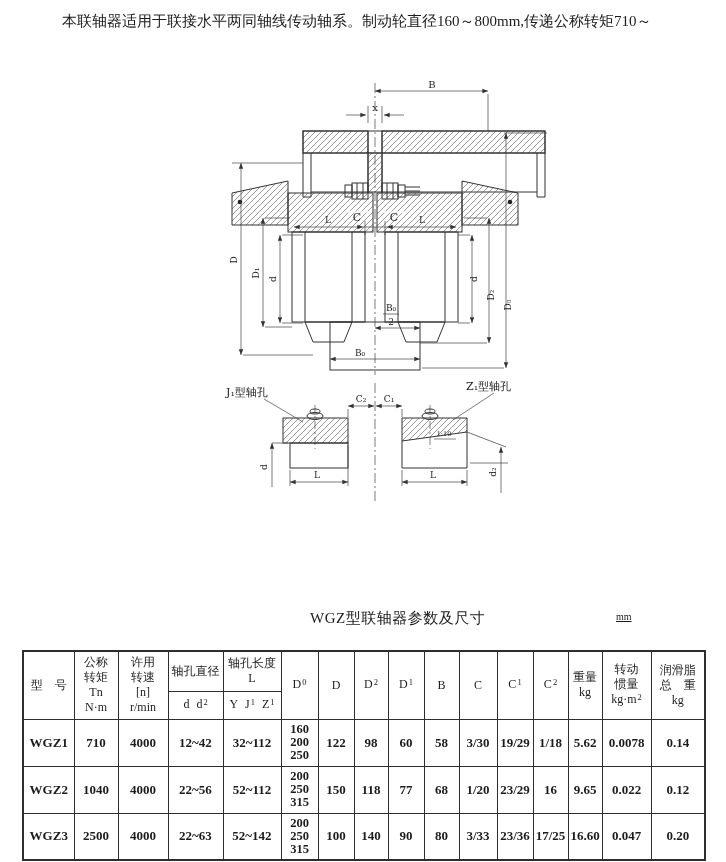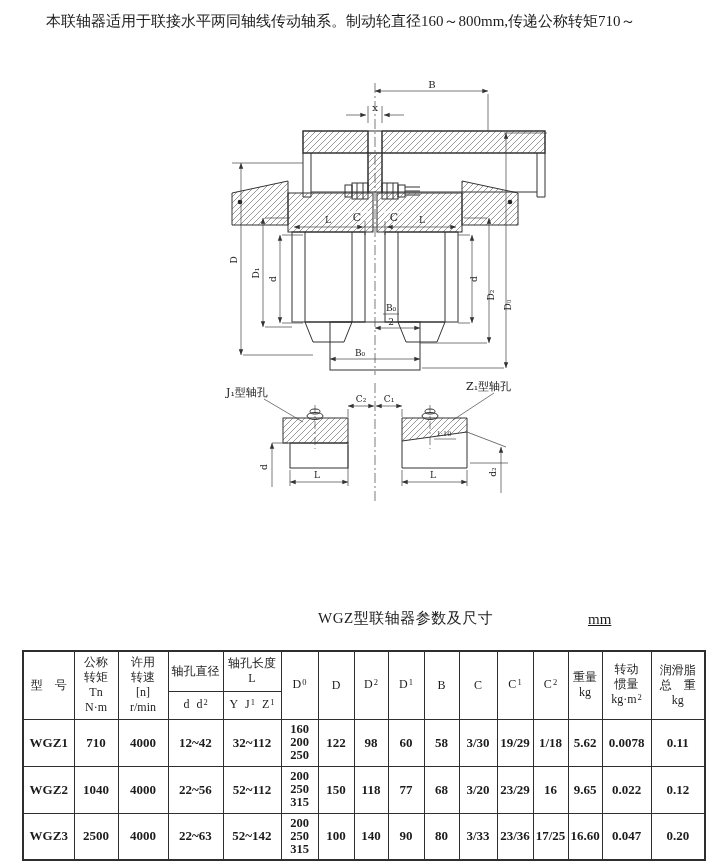--- a/index.html
+++ b/index.html
@@ -1,24 +1,24 @@
 <!DOCTYPE html>
 <html><head>
 <meta charset="utf-8">
 <style>
   html,body{margin:0;padding:0;}
   body{
     width:726px;height:862px;position:relative;background:#ffffff;
     font-family:"Liberation Serif","DejaVu Serif",serif;color:#1c1c1c;overflow:hidden;
   }
-  .intro{position:absolute;left:12px;top:8px;width:672px;font-size:15px;line-height:27px;}
+  .intro{position:absolute;left:28px;top:8px;width:672px;font-size:15px;line-height:27px;}
   .intro .l1{text-indent:34px;}
   .titlebar{position:absolute;top:609px;left:0;width:726px;height:22px;}
-  .tbl-title{position:absolute;left:318px;top:0;font-size:15px;letter-spacing:0.5px;}
-  .tbl-unit{position:absolute;left:588px;top:2px;font-size:15px;text-decoration:underline;}
+  .tbl-title{position:absolute;left:310px;top:0;font-size:15px;letter-spacing:0.5px;}
+  .tbl-unit{position:absolute;left:616px;top:2px;font-size:10px;text-decoration:underline;}
   table.tbl{position:absolute;left:22px;top:650px;width:682px;border-collapse:collapse;
     table-layout:fixed;border:2px solid #2e2e2e;}
   .tbl th,.tbl td{border:1px solid #2e2e2e;text-align:center;vertical-align:middle;
     font-weight:normal;padding:0;overflow:hidden;}
   .tbl th{font-size:12px;line-height:15px;}
   .tbl td{font-size:13px;font-weight:bold;}
   .snum{font-size:8.5px;position:relative;top:-3px;margin-left:1px;}
   .d0cell div{line-height:13px;font-size:12.5px;}
   .sp{display:inline-block;width:7px;}
   svg text{font-family:"DejaVu Serif","DejaVu Sans",serif;fill:#222;}
@@ -301,38 +301,38 @@
       </td>
       <td>122</td>
       <td>98</td>
       <td>60</td>
       <td>58</td>
       <td>3/30</td>
       <td>19/29</td>
       <td>1/18</td>
       <td>5.62</td>
       <td>0.0078</td>
-      <td>0.11</td>
+      <td>0.14</td>
     </tr>
     <tr style="height:47px">
       <td>WGZ2</td>
       <td>1040</td>
       <td>4000</td>
       <td>22~56</td>
       <td>52~112</td>
       <td class="d0cell">
         <div>200</div>
           <div>250</div>
           <div>315</div>
       </td>
       <td>150</td>
       <td>118</td>
       <td>77</td>
       <td>68</td>
-      <td>3/20</td>
+      <td>1/20</td>
       <td>23/29</td>
       <td>16</td>
       <td>9.65</td>
       <td>0.022</td>
       <td>0.12</td>
     </tr>
     <tr style="height:47px">
       <td>WGZ3</td>
       <td>2500</td>
       <td>4000</td>

